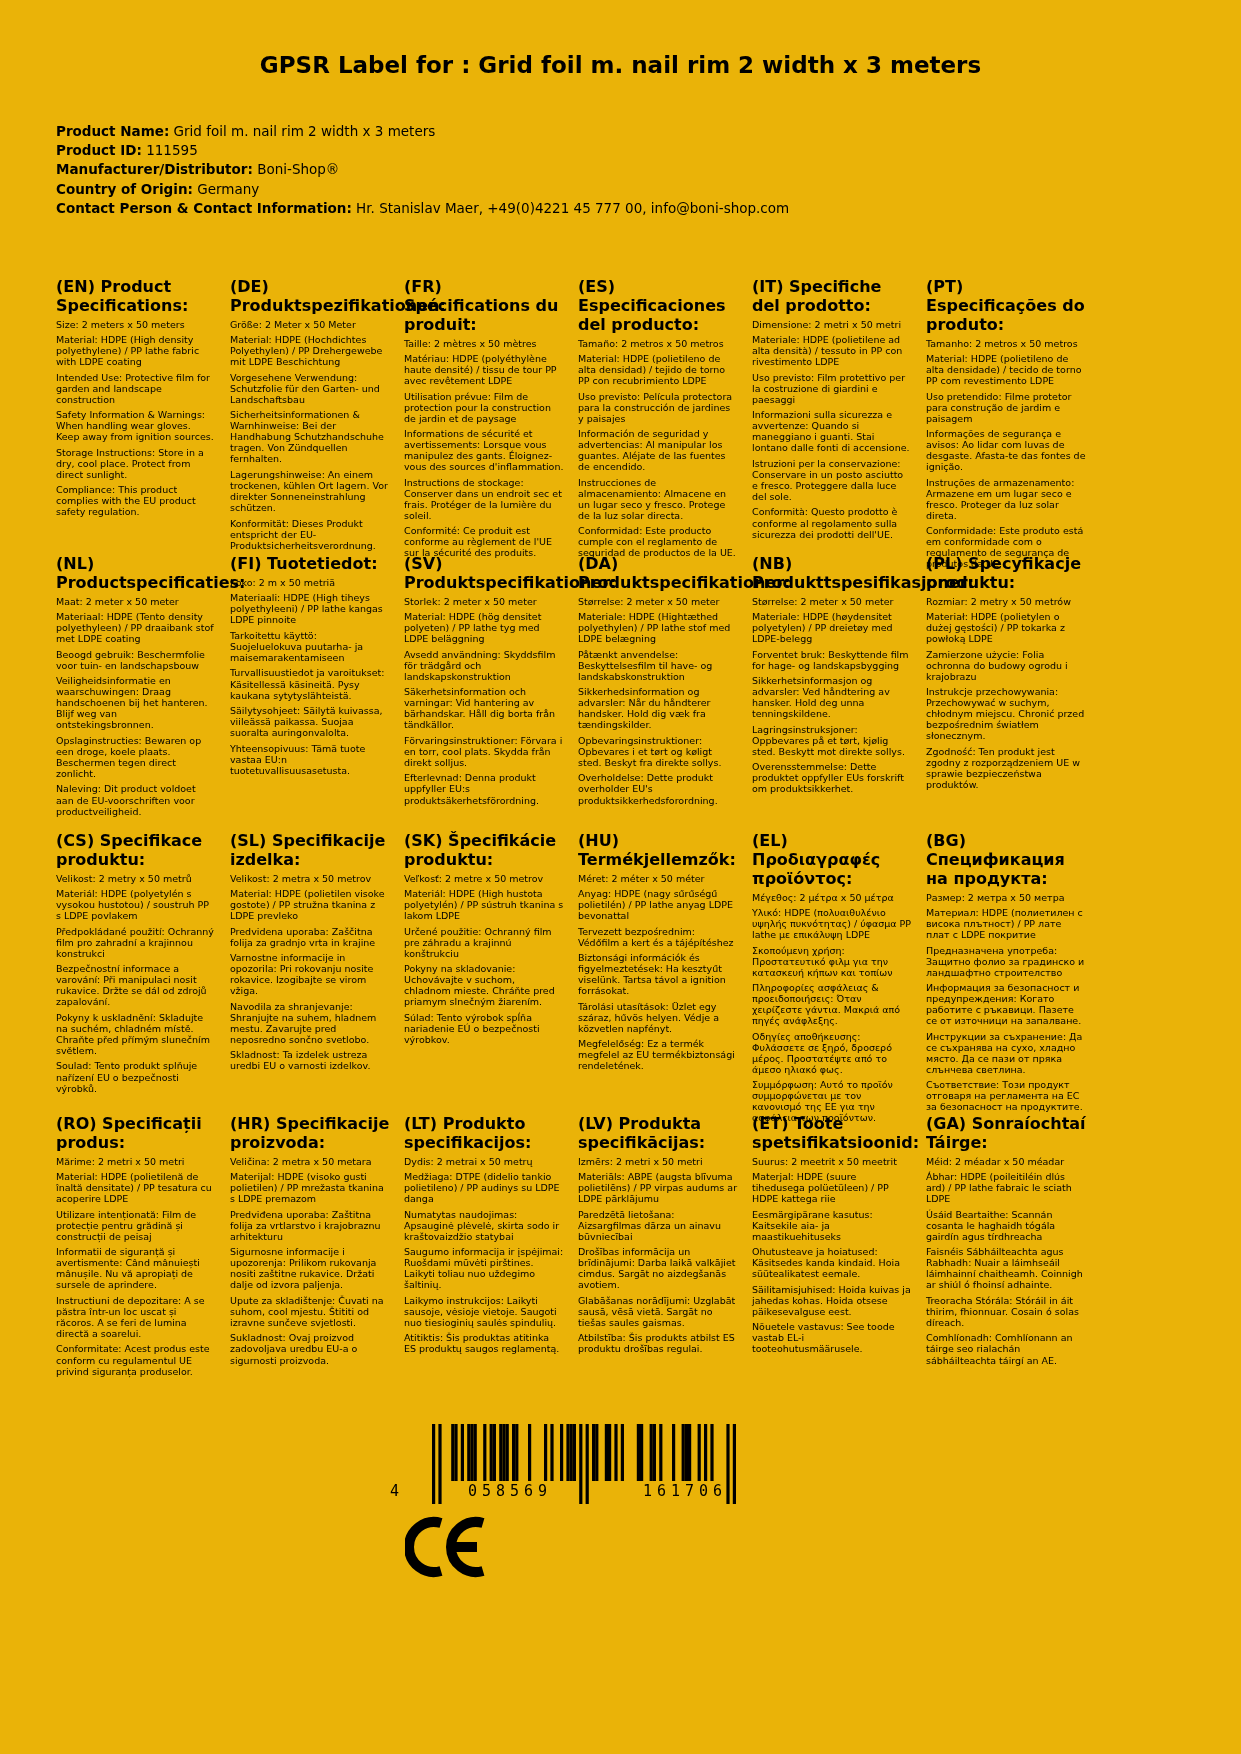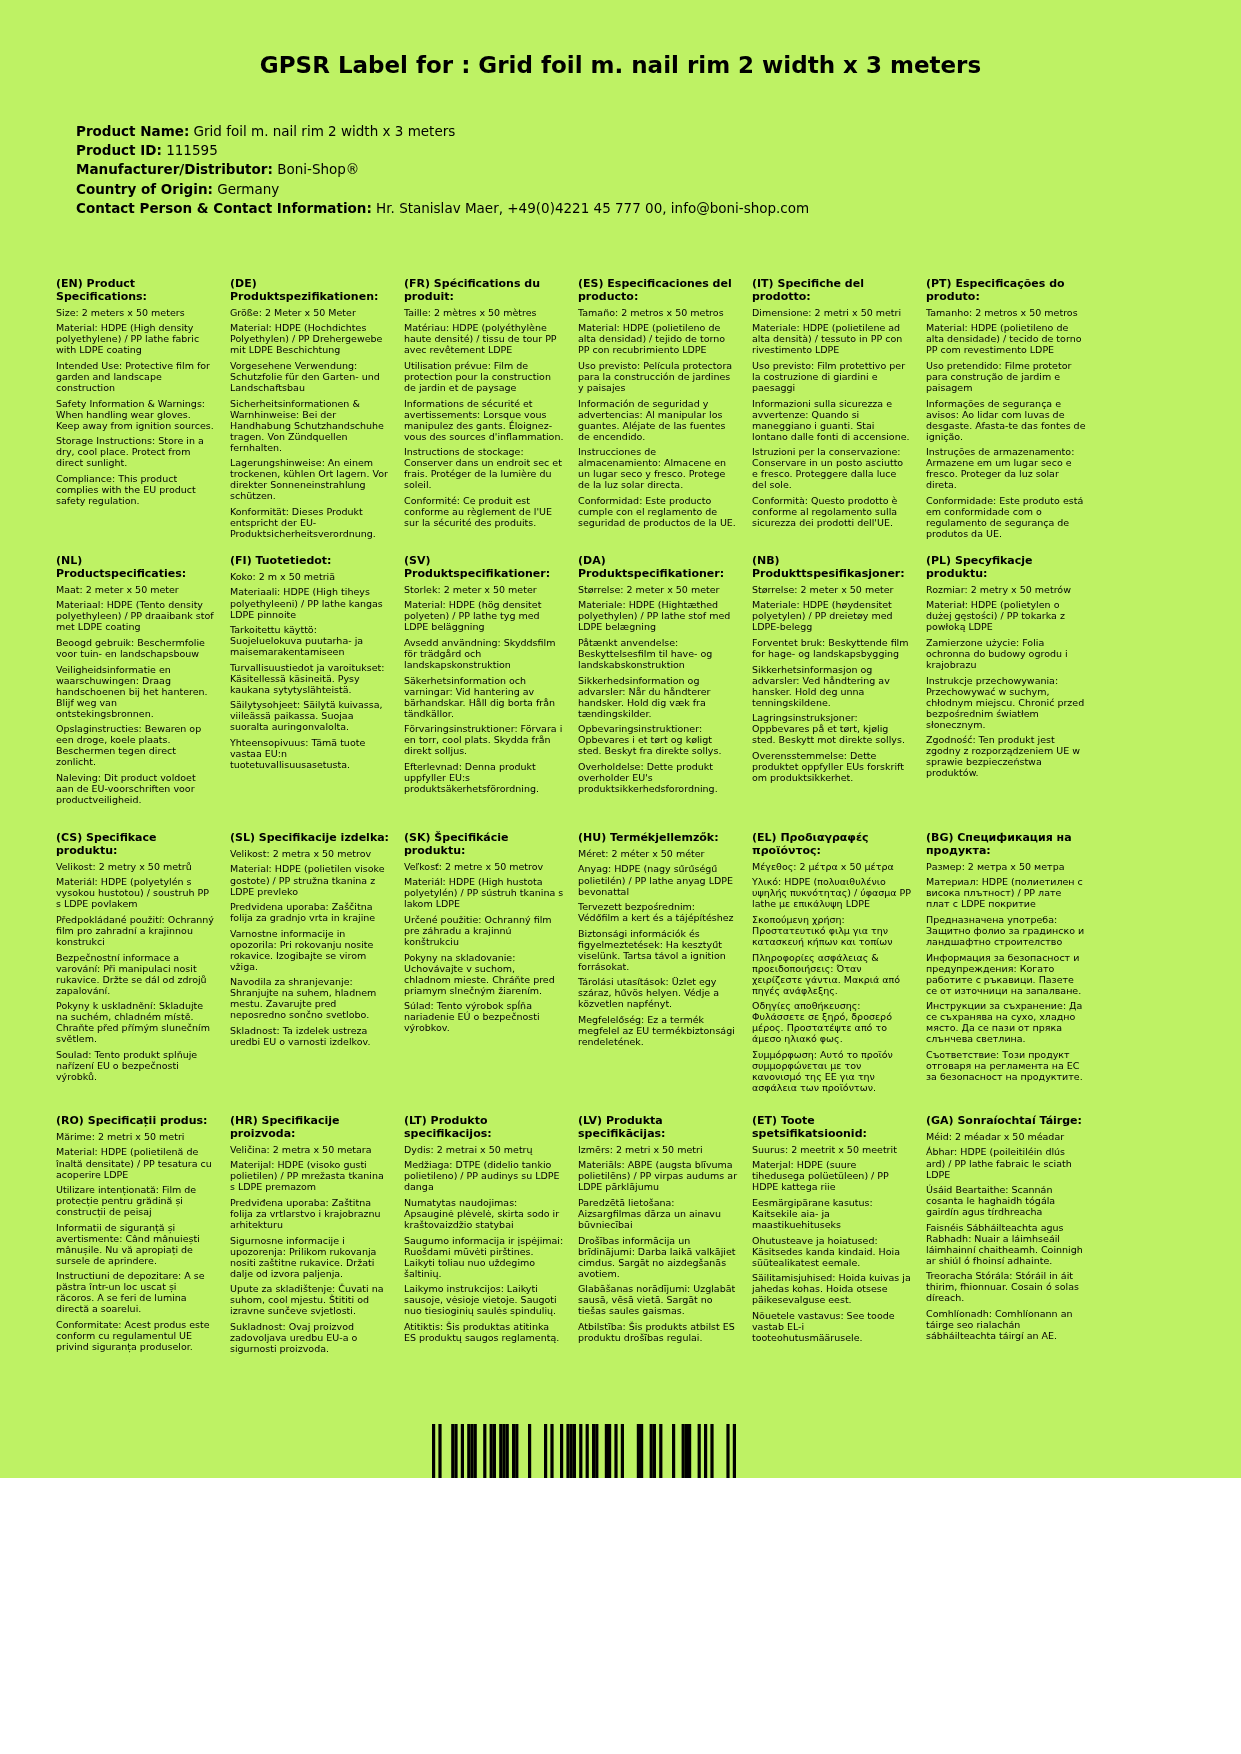--- a/index.html
+++ b/index.html
@@ -1,28 +1,28 @@
 <!DOCTYPE html>
 <html><head>
 <meta charset="utf-8">
 <style>
   html,body{margin:0;padding:0;background:#ffffff;}
   body{font-family:"DejaVu Sans",sans-serif;color:#000;}
-  .page{position:relative;width:1241px;height:1478px;background:#bef264;overflow:hidden;}
+  .page{position:relative;width:1241px;height:1754px;background:#eab308;overflow:hidden;}
   .title{position:absolute;top:52px;left:0;width:100%;text-align:center;
          font-size:23px;font-weight:bold;letter-spacing:0px;}
   .product-info{position:absolute;left:56px;top:122px;font-size:13.5px;line-height:19.2px;}
-  .info-row{white-space:nowrap;margin-left:20px;}
+  .info-row{white-space:nowrap;}
   .info-label{font-weight:bold;}
   .info-value{font-weight:normal;}
   .spec-grid{position:absolute;left:56px;top:278px;display:grid;
              grid-template-columns:repeat(6,160px);column-gap:14px;
              grid-template-rows:277px 277px 283px auto;}
   .spec-block{overflow:visible;}
-  .spec-heading{font-size:11px;font-weight:bold;margin:0 0 3px 0;line-height:1.18;}
+  .spec-heading{font-size:16px;font-weight:bold;margin:0 0 3px 0;line-height:1.18;}
   .spec-par{font-size:9.5px;line-height:1.16;margin:0 0 4.5px 0;}
   .barcode{position:absolute;left:432px;top:1424px;width:304px;height:82px;}
   .bc-digit{position:absolute;font-family:"DejaVu Sans Mono",monospace;font-size:15px;}
   .bc-sys{left:-42px;top:58px;}
   .bc-left{left:12px;top:58px;width:132px;text-align:center;letter-spacing:5px;}
   .bc-right{left:158px;top:58px;width:132px;text-align:center;letter-spacing:5px;padding-left:29px;}
   .ce-mark{position:absolute;left:405px;top:1516px;}
   .age-warning{position:absolute;left:548px;top:1492px;}
 </style>
 </head>

